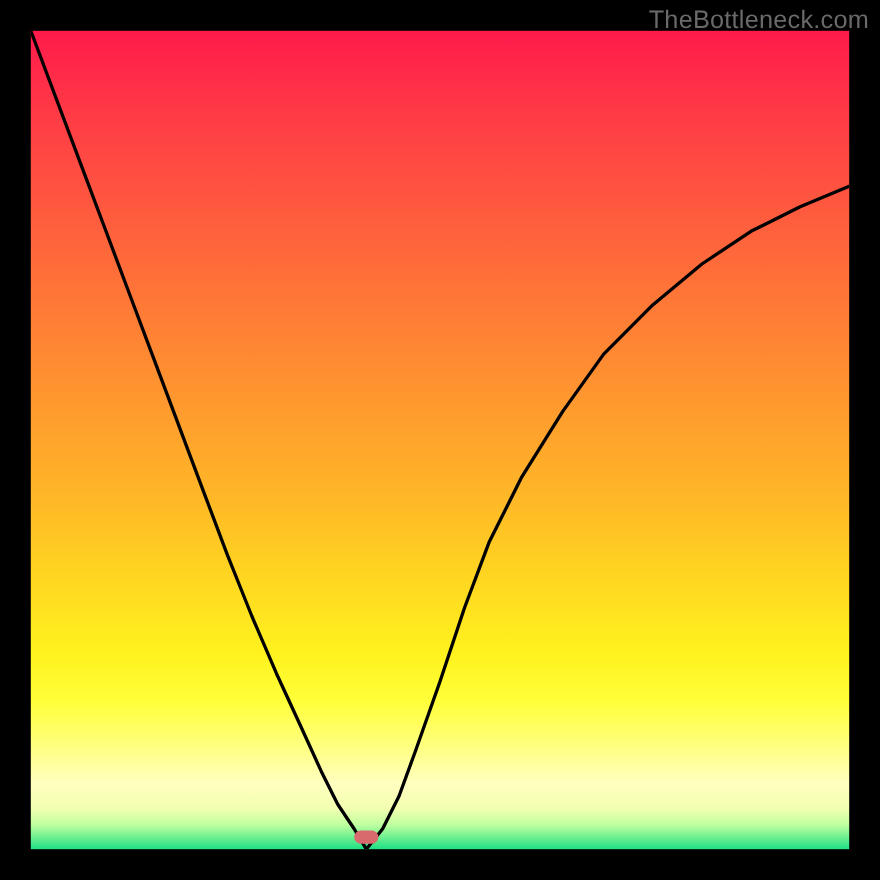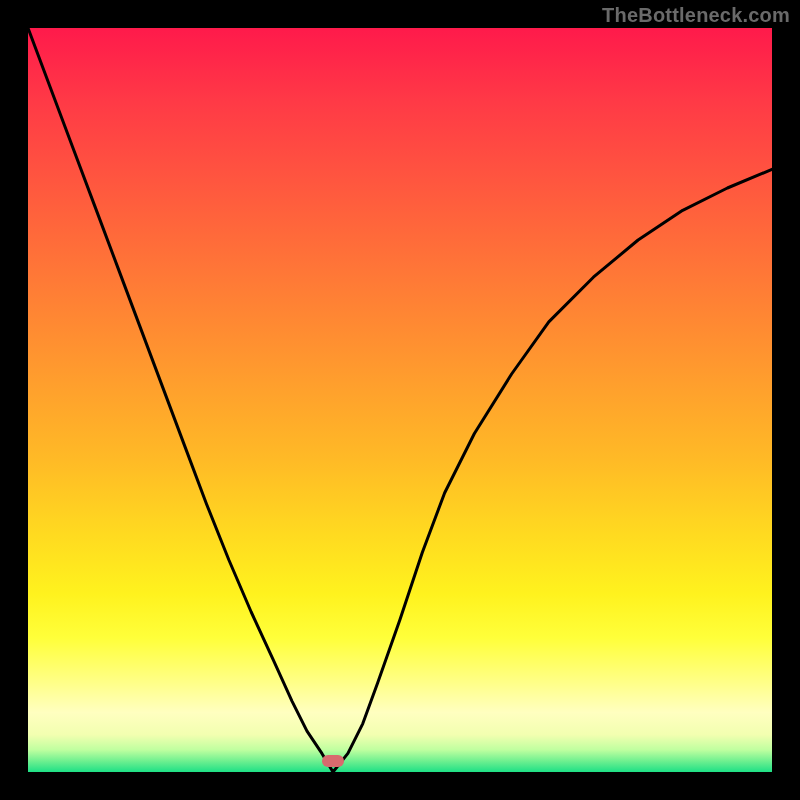--- a/index.html
+++ b/index.html
@@ -32,22 +32,22 @@
       #c0ffa0 97%,
       #70f090 98.5%,
       #1ee086 100%
     );
   }
   .watermark {
     position: absolute;
     top: 4px;
     right: 10px;
     font-family: Arial, Helvetica, sans-serif;
-    font-weight: bold;
-    font-size: 20px;
+    font-weight: normal;
+    font-size: 23px;
     color: #6a6a6a;
     letter-spacing: 0.2px;
     user-select: none;
     text-align: right;
   }
   .marker {
     position: absolute;
     width: 22px;
     height: 12px;
     border-radius: 6px;

